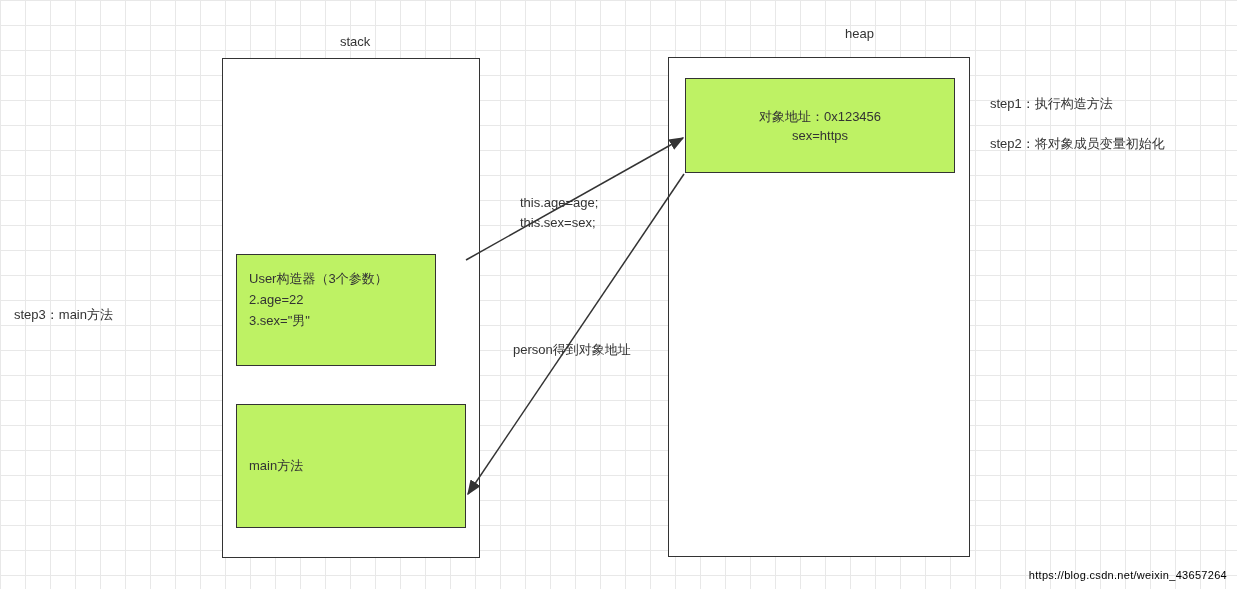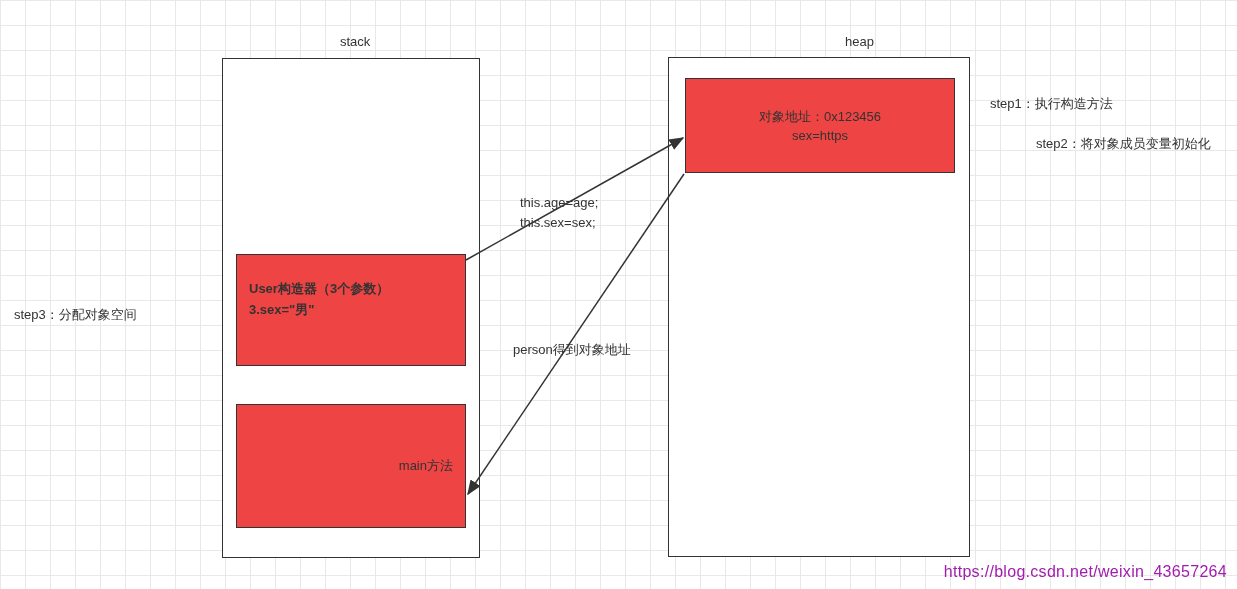--- a/index.html
+++ b/index.html
@@ -33,71 +33,72 @@
   }
   .box {
     position: absolute;
     border: 1px solid #333;
     background: #fff;
     z-index: 2;
   }
   .inner {
     position: absolute;
     border: 1px solid #333;
-    background: #ef4444;
+    background: #bef264;
     z-index: 3;
-    padding: 24px 12px;
+    padding: 14px 12px;
   }
   svg.arrows {
     position: absolute;
     inset: 0;
     z-index: 5;
     pointer-events: none;
   }
   .watermark {
     position: absolute;
     right: 10px;
     bottom: 8px;
-    color: #a21caf;
-    font-size: 16px;
+    color: #000000;
+    font-size: 11px;
     letter-spacing: 0.3px;
     z-index: 1;
   }
 </style>
 </head>
 <body>
 
 <div class="grid"></div>
 
 <div class="label" style="left:340px; top:32px;">stack</div>
 
-<div class="label" style="left:808px; top:32px;padding-left:37px;">heap</div>
+<div class="label" style="left:808px; top:24px;padding-left:37px;">heap</div>
 
 <div class="box" style="left:222px; top:58px; width:258px; height:500px;"></div>
 
 <div class="box" style="left:668px; top:57px; width:302px; height:500px;"></div>
 
 <div class="inner" style="left:685px; top:78px; width:270px; height:95px; text-align:center; display:flex; flex-direction:column; justify-content:center; gap:2px;">
   <div>对象地址：0x123456</div>
   <div>sex=https</div>
 </div>
 
-<div class="inner" style="left:236px; top:254px; width:230px; height:112px; line-height:1.6;font-weight:bold;">
+<div class="inner" style="left:236px; top:254px; width:200px; height:112px; line-height:1.6;">
   <div>User构造器（3个参数）</div>
+  <div>2.age=22</div>
   <div>3.sex="男"</div>
 </div>
 
-<div class="inner" style="left:236px; top:404px; width:230px; height:124px; text-align:right; display:flex; flex-direction:column; justify-content:center; gap:20px;">
+<div class="inner" style="left:236px; top:404px; width:230px; height:124px; text-align:left; display:flex; flex-direction:column; justify-content:center; gap:20px;">
   <div>main方法</div>
 </div>
 
 <div class="label" style="left:990px; top:94px;">step1：执行构造方法</div>
-<div class="label" style="left:1036px; top:134px;">step2：将对象成员变量初始化</div>
+<div class="label" style="left:990px; top:134px;">step2：将对象成员变量初始化</div>
 
-<div class="label" style="left:14px; top:305px;">step3：分配对象空间</div>
+<div class="label" style="left:14px; top:305px;">step3：main方法</div>
 
 <div class="label" style="left:520px; top:193px; text-align:left;">this.age=age;
 this.sex=sex;</div>
 <div class="label" style="left:513px; top:340px;">person得到对象地址</div>
 
 <div class="watermark">https://blog.csdn.net/weixin_43657264</div>
 
 <svg class="arrows" width="1237" height="589">
   <defs>
     <marker id="arrowhead" markerWidth="10" markerHeight="8" refX="9" refY="4" orient="auto" markerUnits="strokeWidth">

